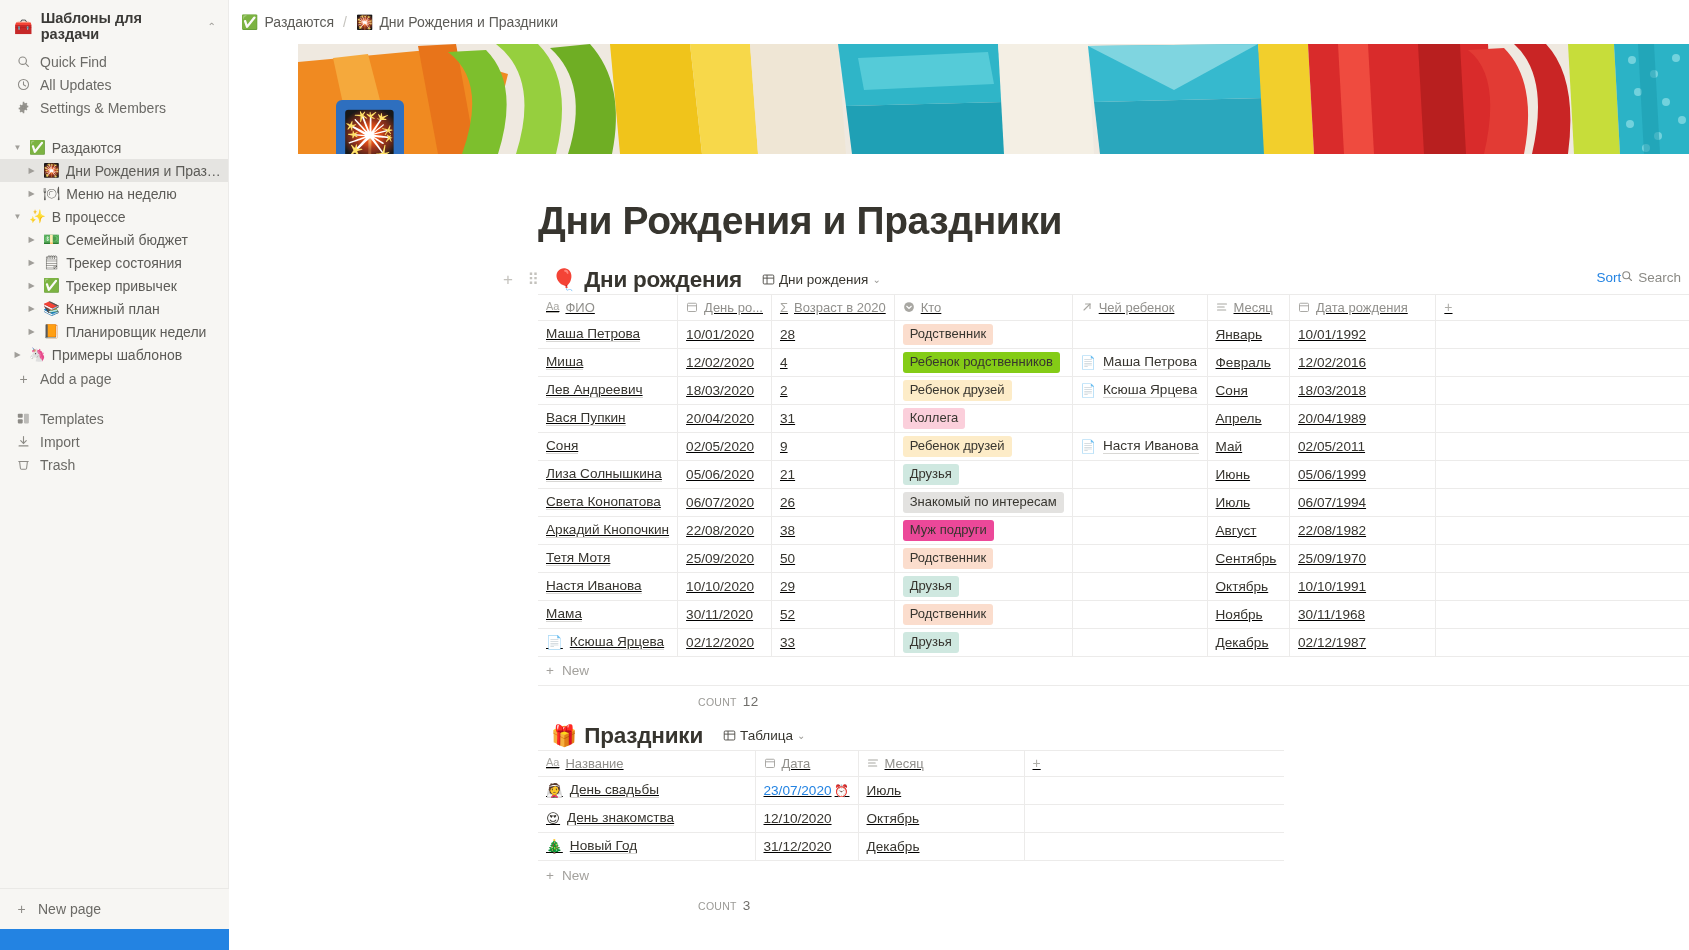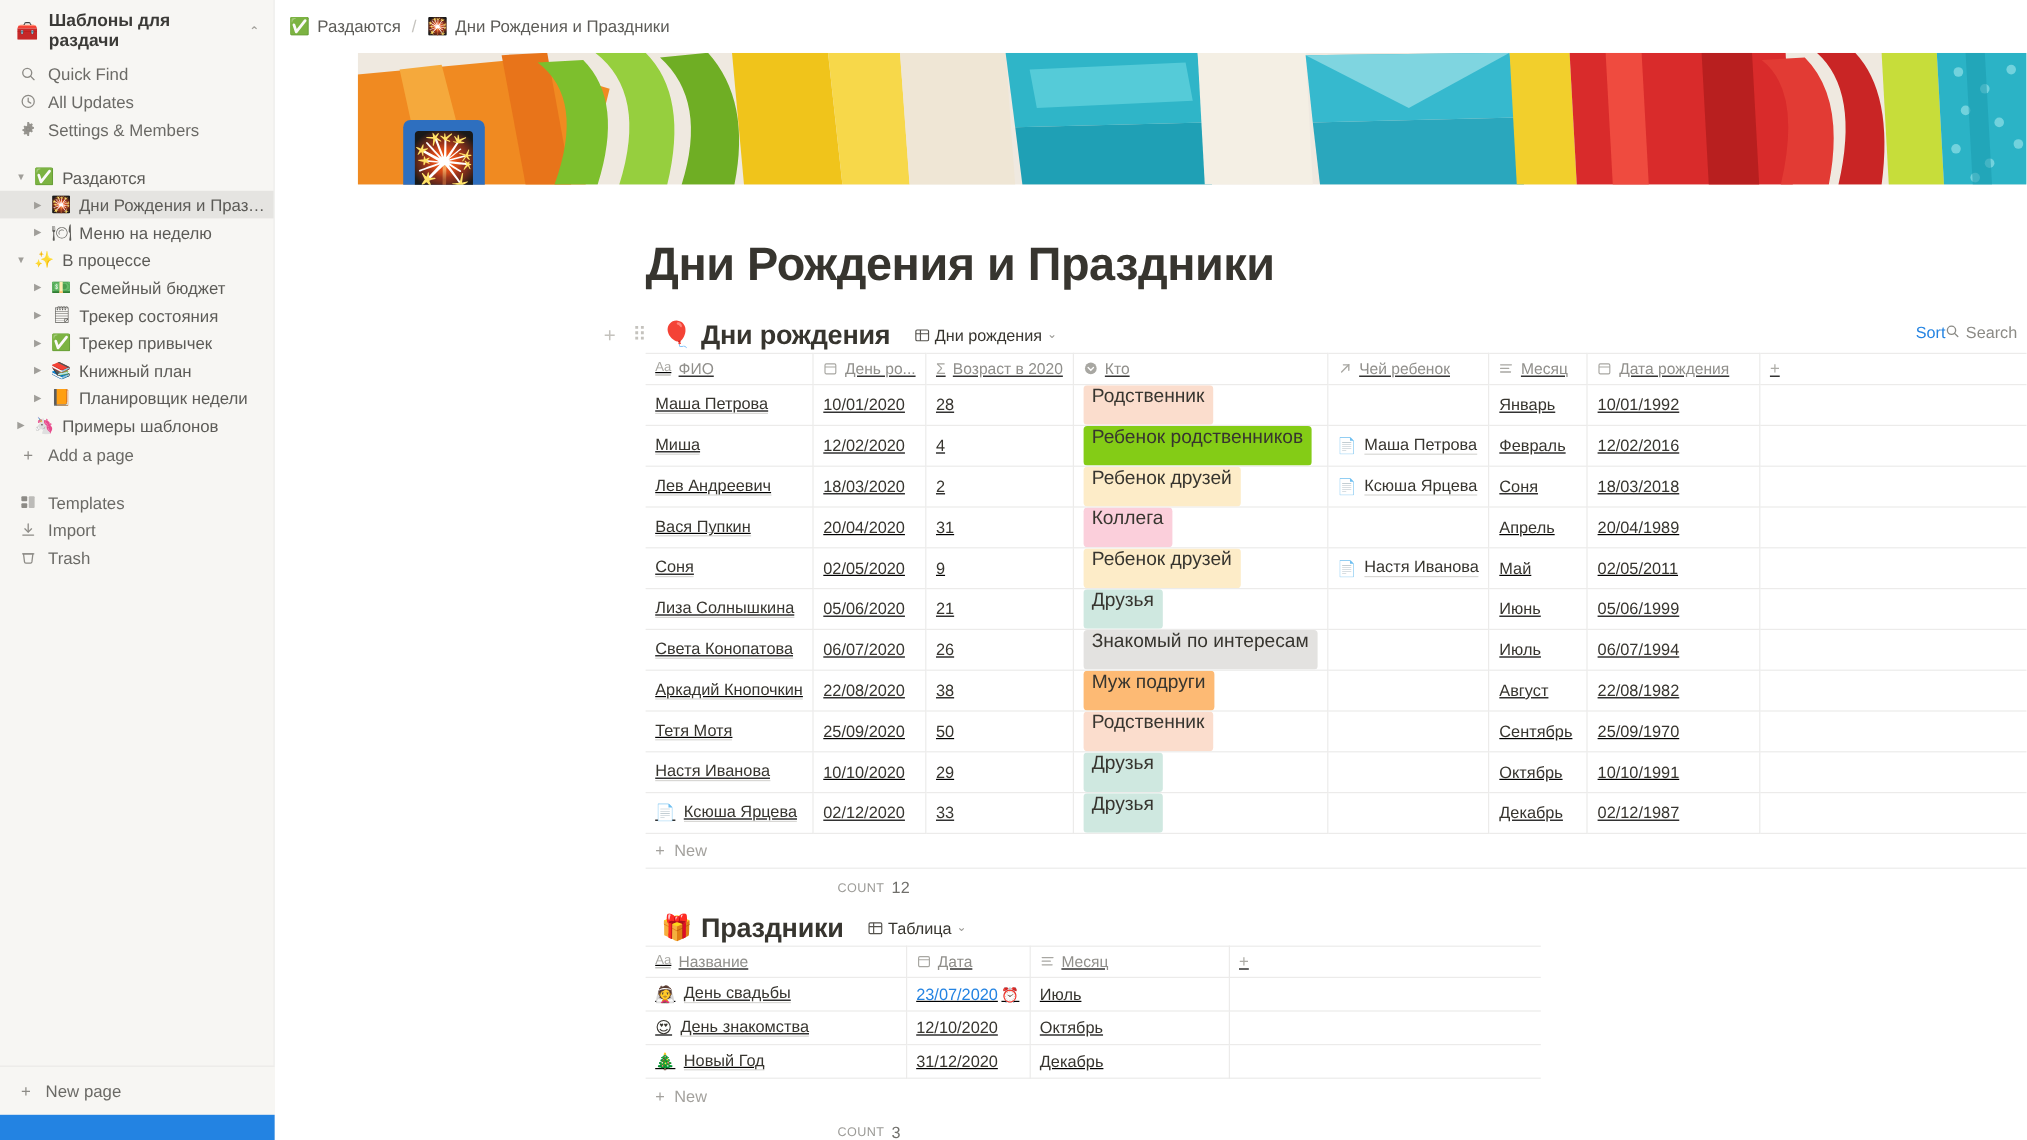--- a/index.html
+++ b/index.html
@@ -162,21 +162,21 @@
   .col-plus { color: #adaca7; font-size: 14px; }
 
   .cell-title { display: flex; align-items: center; gap: 7px; }
   .cell-title .tx { border-bottom: 1px solid #d8d7d4; padding-bottom: 0px; }
   .row-emoji { font-size: 13.5px; line-height: 1; }
   .num { text-align: right; }
   td.num { text-align: right; margin-top: 21px; }
 
   .tag {
     display: inline-block; border-radius: 3px;
-    padding: 2px 7px 16px; font-size: 16px; line-height: 15px;
+    padding: 2px 7px 4px; font-size: 13px; line-height: 15px;
     color: #37352f; white-space: nowrap;
   }
   .rel {
     display: inline-flex; align-items: center; gap: 6px;
   }
   .rel .rx { border-bottom: 1px solid #d8d7d4; }
   .pg-ico { color: #9b9a96; font-size: 13px; line-height: 1; }
 
   .date-link { color: #2383e2; }
   .rem { color: #2383e2; font-size: 12px; margin-left: 3px; }
@@ -651,21 +651,21 @@
                 <td style="border-right:none"></td>
               </tr>
               <tr>
                 <td>
                   <span class="cell-title">
                     <span class="tx">Аркадий Кнопочкин</span>
                   </span>
                 </td>
                 <td>22/08/2020</td>
                 <td class="num">38</td>
-                <td><span class="tag" style="background:#fdba74">Муж подруги</span></td>
+                <td><span class="tag" style="background:#ec4899">Муж подруги</span></td>
                 <td></td>
                 <td>Август</td>
                 <td>22/08/1982</td>
                 <td style="border-right:none"></td>
               </tr>
               <tr>
                 <td>
                   <span class="cell-title">
                     <span class="tx">Тетя Мотя</span>
                   </span>
@@ -683,20 +683,34 @@
                   <span class="cell-title">
                     <span class="tx">Настя Иванова</span>
                   </span>
                 </td>
                 <td>10/10/2020</td>
                 <td class="num">29</td>
                 <td><span class="tag" style="background:#cfe8e0">Друзья</span></td>
                 <td></td>
                 <td>Октябрь</td>
                 <td>10/10/1991</td>
+                <td style="border-right:none"></td>
+              </tr>
+              <tr>
+                <td>
+                  <span class="cell-title">
+                    <span class="tx">Мама</span>
+                  </span>
+                </td>
+                <td>30/11/2020</td>
+                <td class="num">52</td>
+                <td><span class="tag" style="background:#fbddcd">Родственник</span></td>
+                <td></td>
+                <td>Ноябрь</td>
+                <td>30/11/1968</td>
                 <td style="border-right:none"></td>
               </tr>
               <tr>
                 <td>
                   <span class="cell-title">
                     <span class="row-emoji">📄</span>
                     <span class="tx">Ксюша Ярцева</span>
                   </span>
                 </td>
                 <td>02/12/2020</td>

